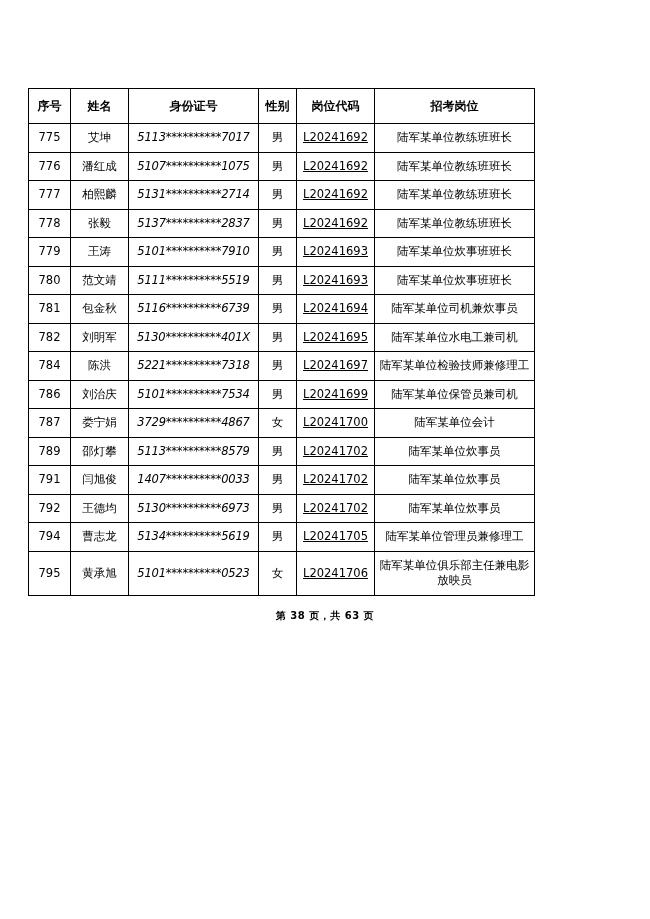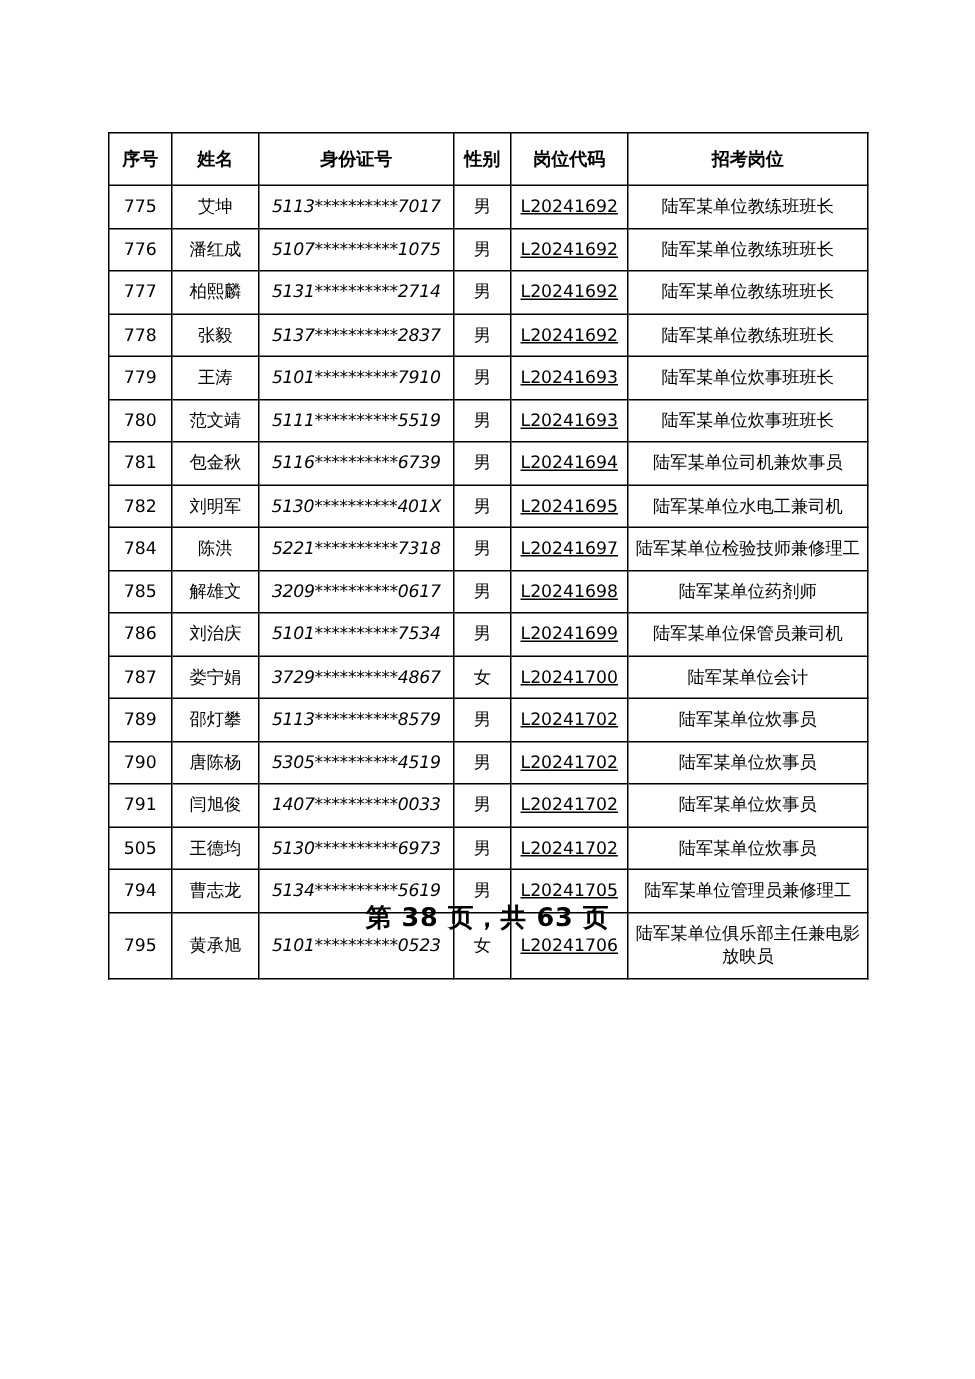--- a/index.html
+++ b/index.html
@@ -12,21 +12,21 @@
     background: #ffffff;
     font-family: "DejaVu Sans", "Liberation Sans", sans-serif;
     color: #000000;
     overflow: hidden;
   }
   .page {
     position: relative;
     width: 650px;
     height: 671px;
     box-sizing: border-box;
-    padding: 88px 72px 0 72px;
+    padding: 88px 72px 0 28px;
   }
   table.roster {
     border-collapse: collapse;
     width: 506px;
     table-layout: fixed;
   }
   table.roster th,
   table.roster td {
     border: 1px solid #000000;
     text-align: center;
@@ -55,28 +55,29 @@
     font-style: italic;
   }
   td.code-cell {
     font-size: 11px;
     text-decoration: underline;
   }
   td.post-cell {
     font-size: 11.5px;
     padding-left: 4px;
     padding-right: 4px;
+    font-family: Liberation Mono, monospace;
   }
   .footer {
     position: absolute;
     left: 0;
     right: 0;
     bottom: 48px;
     text-align: center;
-    font-size: 17px;
+    font-size: 10px;
     font-weight: bold;
     letter-spacing: 0.5px;
   }
 </style>
 </head>
 <body>
 
 <div class="page">
 
   <table class="roster">
@@ -165,28 +166,20 @@
       </tr>
       <tr>
         <td>784</td>
         <td>陈洪</td>
         <td class="id-cell">5221**********7318</td>
         <td>男</td>
         <td class="code-cell">L20241697</td>
         <td class="post-cell">陆军某单位检验技师兼修理工</td>
       </tr>
       <tr>
-        <td>785</td>
-        <td>解雄文</td>
-        <td class="id-cell">3209**********0617</td>
-        <td>男</td>
-        <td class="code-cell">L20241698</td>
-        <td class="post-cell">陆军某单位药剂师</td>
-      </tr>
-      <tr>
         <td>786</td>
         <td>刘治庆</td>
         <td class="id-cell">5101**********7534</td>
         <td>男</td>
         <td class="code-cell">L20241699</td>
         <td class="post-cell">陆军某单位保管员兼司机</td>
       </tr>
       <tr>
         <td>787</td>
         <td>娄宁娟</td>
@@ -197,37 +190,29 @@
       </tr>
       <tr>
         <td>789</td>
         <td>邵灯攀</td>
         <td class="id-cell">5113**********8579</td>
         <td>男</td>
         <td class="code-cell">L20241702</td>
         <td class="post-cell">陆军某单位炊事员</td>
       </tr>
       <tr>
-        <td>790</td>
-        <td>唐陈杨</td>
-        <td class="id-cell">5305**********4519</td>
-        <td>男</td>
-        <td class="code-cell">L20241702</td>
-        <td class="post-cell">陆军某单位炊事员</td>
-      </tr>
-      <tr>
         <td>791</td>
         <td>闫旭俊</td>
         <td class="id-cell">1407**********0033</td>
         <td>男</td>
         <td class="code-cell">L20241702</td>
         <td class="post-cell">陆军某单位炊事员</td>
       </tr>
       <tr>
-        <td>505</td>
+        <td>792</td>
         <td>王德均</td>
         <td class="id-cell">5130**********6973</td>
         <td>男</td>
         <td class="code-cell">L20241702</td>
         <td class="post-cell">陆军某单位炊事员</td>
       </tr>
       <tr>
         <td>794</td>
         <td>曹志龙</td>
         <td class="id-cell">5134**********5619</td>

